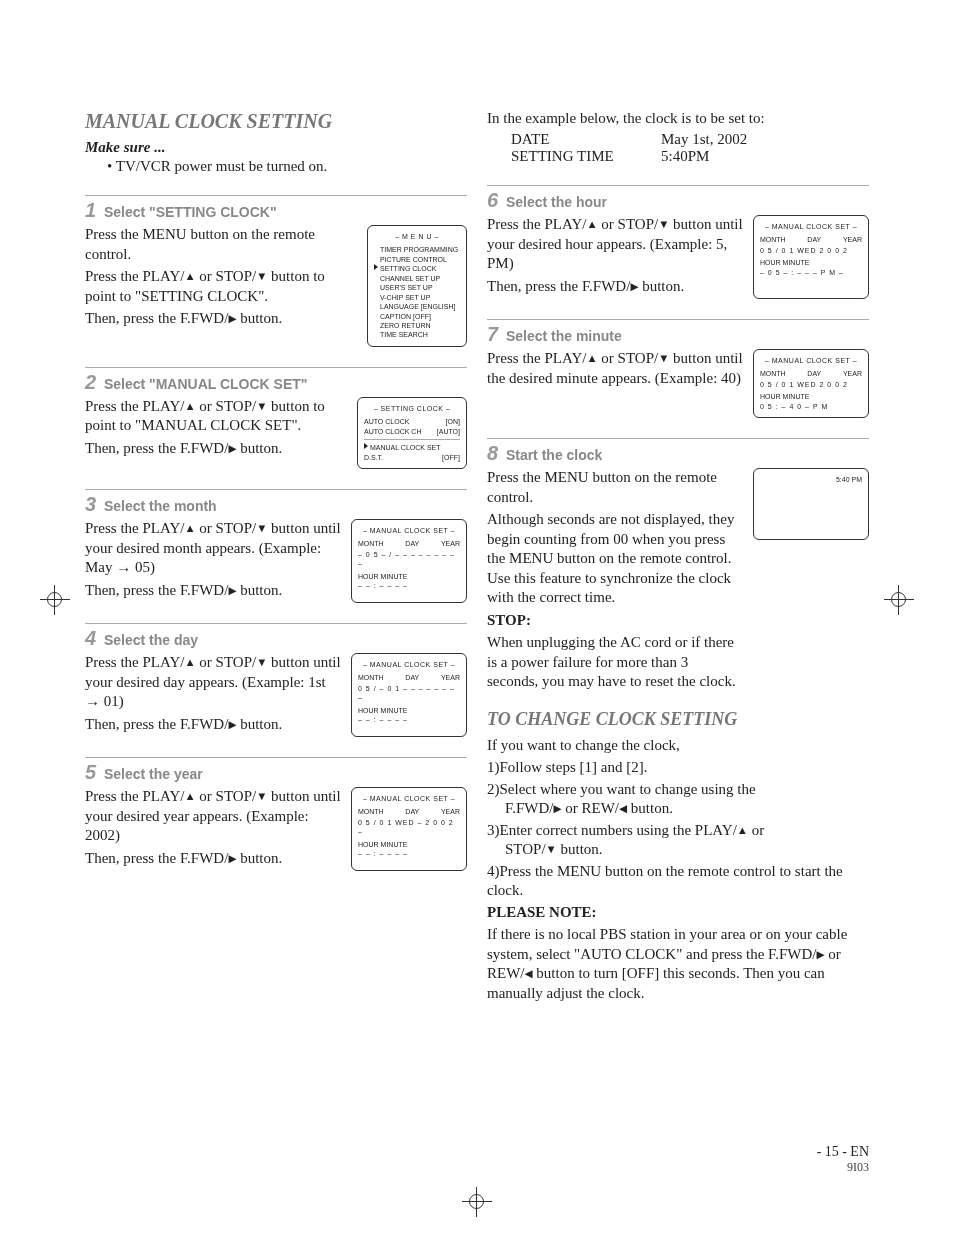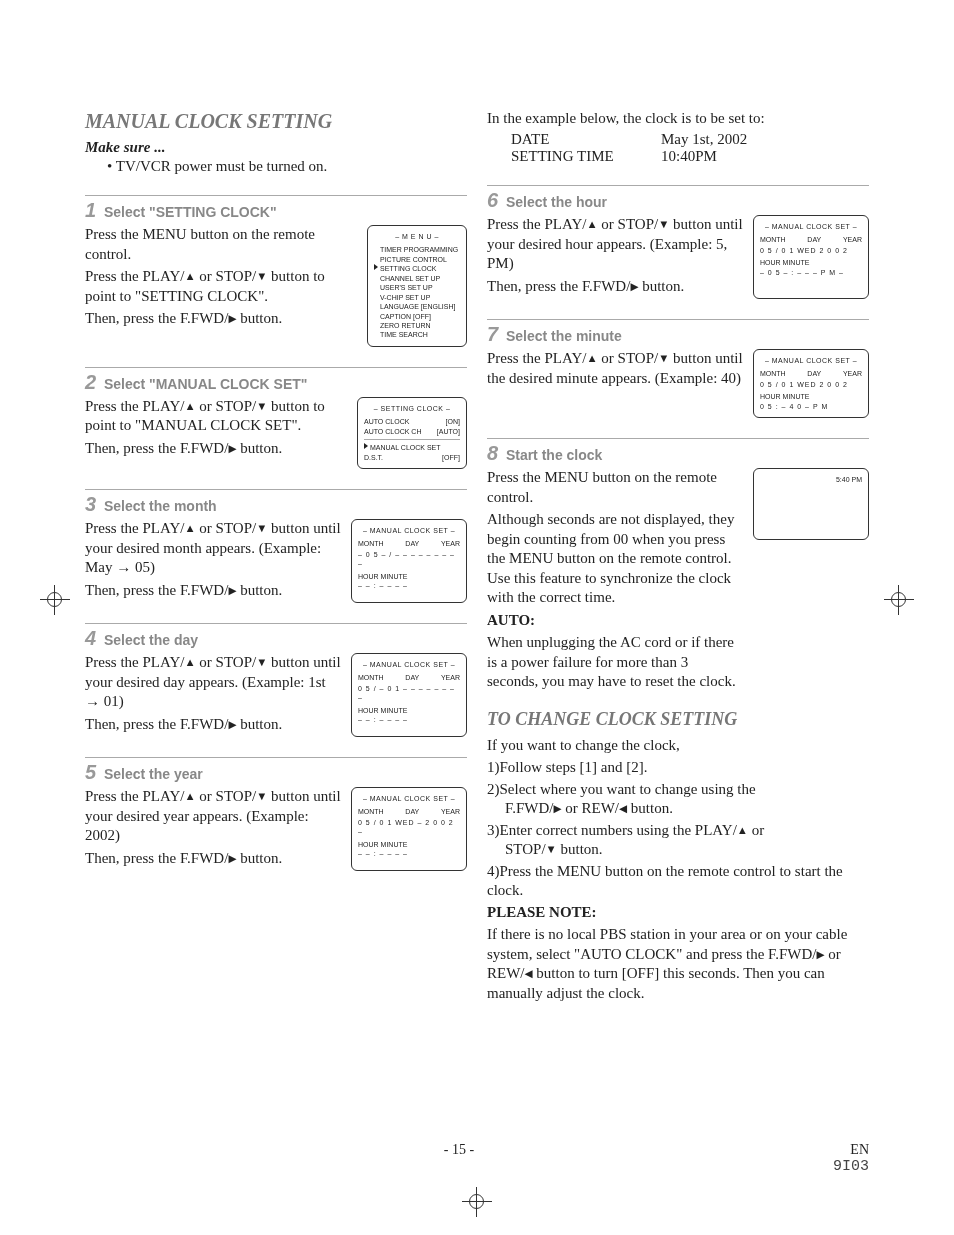--- a/index.html
+++ b/index.html
@@ -171,30 +171,29 @@
   .please-note {
     font-weight: bold;
     margin-top: 14px;
   }
   .footer {
     position: absolute;
     bottom: 60px;
     left: 85px;
     right: 85px;
     display: flex;
-    justify-content: space-between;
+    justify-content: flex-end;
     font-size: 14px;
   }
   .footer .right {
     text-align: right;
   }
   .footer .code {
-    font-size: 15px;
+    font-size: 12px;
     color: #444;
-    font-family: Liberation Mono, monospace;
   }
   
   .reg {
     position: absolute;
     width: 30px;
     height: 30px;
   }
   .reg::before, .reg::after {
     content: "";
     position: absolute;
@@ -388,21 +387,21 @@
   </div>
 
   <div class="col">
     <div class="example-intro">In the example below, the clock is to be set to:</div>
     <div class="example-row">
       <span class="lbl">DATE</span>
       <span>May 1st, 2002</span>
     </div>
     <div class="example-row">
       <span class="lbl">SETTING TIME</span>
-      <span>10:40PM</span>
+      <span>5:40PM</span>
     </div>
 
     <div class="step">
       <div class="hdr">
         <span class="num">6</span>
         <span class="ttl">Select the hour</span>
       </div>
       <div class="body">
         <div class="txt body-text">
           <p>
@@ -453,21 +452,21 @@
 
     <div class="step">
       <div class="hdr">
         <span class="num">8</span>
         <span class="ttl">Start the clock</span>
       </div>
       <div class="body">
         <div class="txt body-text">
           <p>Press the MENU button on the remote control.</p>
           <p>Although seconds are not displayed, they begin counting from 00 when you press the MENU button on the remote control. Use this feature to synchronize the clock with the correct time.</p>
-          <p class="note-head">AUTO:</p>
+          <p class="note-head">STOP:</p>
           <p>When unplugging the AC cord or if there is a power failure for more than 3 seconds, you may have to reset the clock.</p>
         </div>
         <div class="osd" style="height:72px; position:relative;">
           <div class="corner">5:40 PM</div>
         </div>
       </div>
     </div>
 
     <div class="section-title-2">TO CHANGE CLOCK SETTING</div>
     <div class="body-text">

